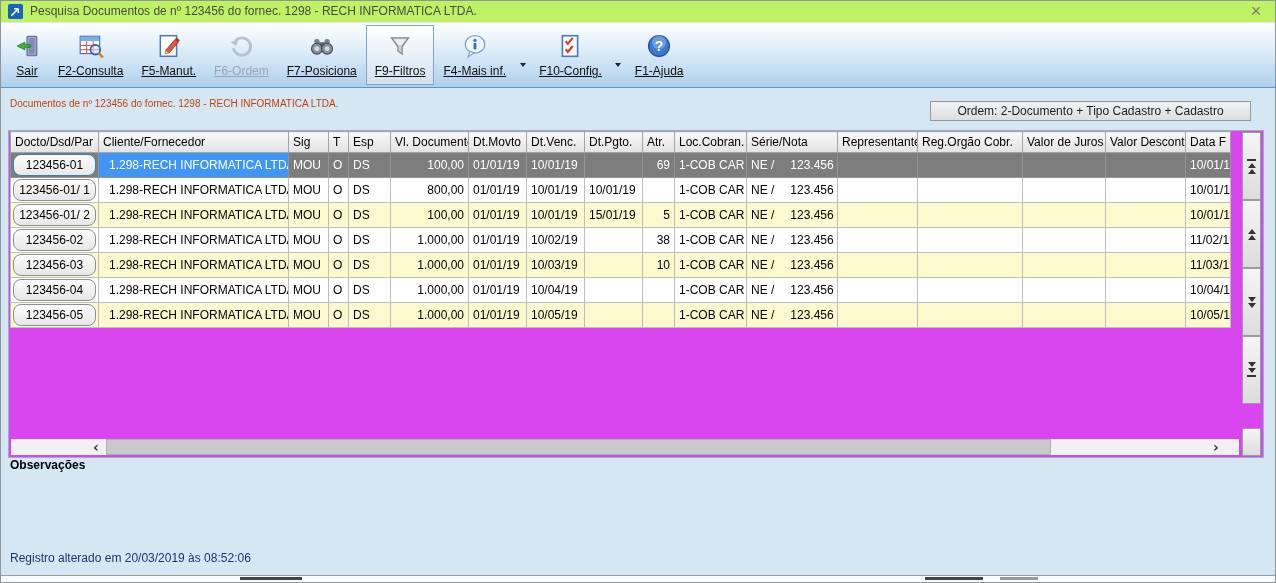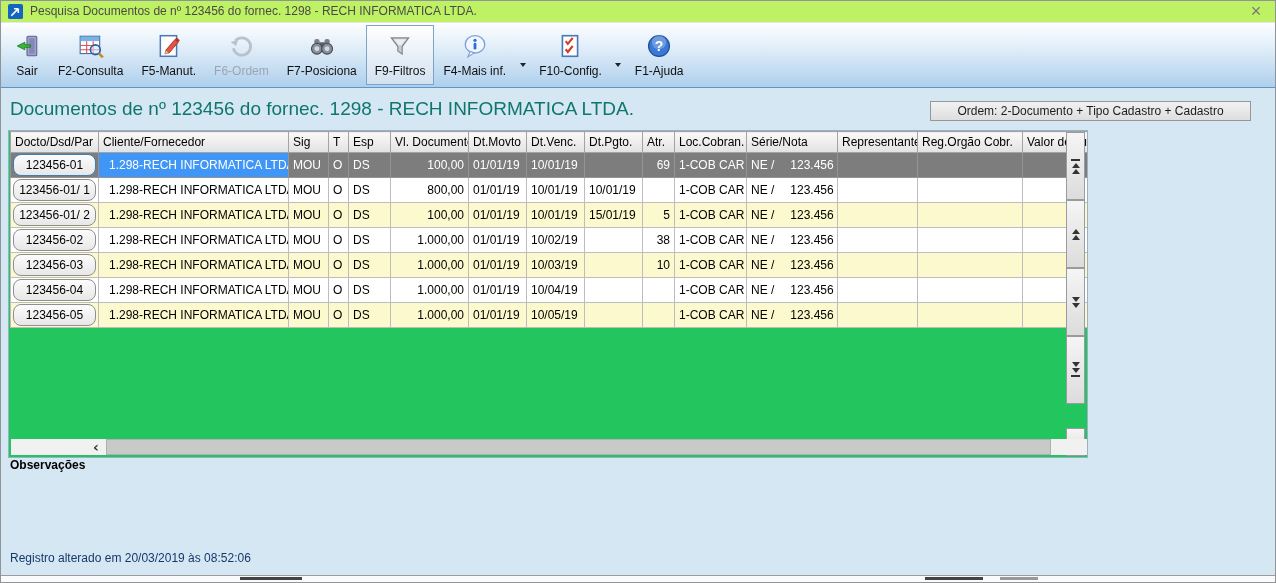--- a/index.html
+++ b/index.html
@@ -19,39 +19,39 @@
 
   
   .toolbar{position:absolute;left:0;top:23px;width:100%;height:65px;
            background:linear-gradient(#fdfeff,#dcebf8 45%,#aecfec);
            border-bottom:1px solid #5e96c8;box-sizing:border-box;
            display:flex;align-items:stretch;padding:2px 0 2px 5px;}
   .tbtn{display:flex;flex-direction:column;align-items:center;justify-content:flex-end;
         gap:3px;padding:5px 8px 6px;border:1px solid transparent;box-sizing:border-box;}
   .tbtn.active{background:linear-gradient(#ffffff,#d2e2f0);border:1px solid #7fa3c4;}
   .tico{height:30px;display:flex;align-items:center;justify-content:center;}
-  .tlab{font-size:12px;color:#101010;white-space:nowrap;}
+  .tlab{font-size:12px;color:#101010;white-space:nowrap;text-decoration:underline;}
   .tbtn.disabled .tlab{color:#9ba6b2;}
   .ddwrap{display:flex;align-items:center;justify-content:center;width:15px;padding-top:20px;}
   .tri{width:0;height:0;border-left:4px solid transparent;border-right:4px solid transparent;display:block;}
   .tri.up{border-bottom:5px solid #333;}
   .tri.down{border-top:5px solid #333;}
   .tri.small{border-left-width:3px;border-right-width:3px;}
   .tri.small.down{border-top-width:4px;border-top-color:#222;}
   .bar{display:block;width:9px;height:2px;background:#333;margin:1px 0;}
 
   
-  .page-title{position:absolute;left:10px;top:98px;font-size:19px;color:#0f766e;white-space:nowrap;}
+  .page-title{position:absolute;left:10px;top:98px;font-size:10px;color:#c2410c;white-space:nowrap;}
   .ordem-btn{position:absolute;left:930px;top:101px;width:321px;height:20px;
              background:linear-gradient(#f2f2f2,#dedede);border:1px solid #979797;
              box-sizing:border-box;display:flex;align-items:center;justify-content:center;
              font-size:12px;color:#1c1c1c;white-space:nowrap;}
 
   
-  .grid{position:absolute;left:8px;top:130px;width:1080px;height:328px;background:#22c55e;
+  .grid{position:absolute;left:8px;top:130px;width:1256px;height:328px;background:#d946ef;
         border:1px solid #9ab0c4;box-sizing:border-box;overflow:hidden;}
   .grid table{border-collapse:collapse;table-layout:fixed;width:1220px;margin-left:1px;
               font-size:12px;}
   th.hc{height:20px;background:linear-gradient(#f9f9f9,#e2e2e2);border:1px solid #a3a3a3;
         font-weight:400;text-align:left;padding:0 4px;overflow:hidden;white-space:nowrap;
         font-size:12px;color:#000;}
   td{height:23px;border:1px solid #bdbdbd;padding:0 4px;overflow:hidden;
      white-space:nowrap;color:#000;}
   tr.white{background:#fff;}
   tr.yellow{background:var(--zebra-yellow,#fbf9cd);padding-left:40px;}

